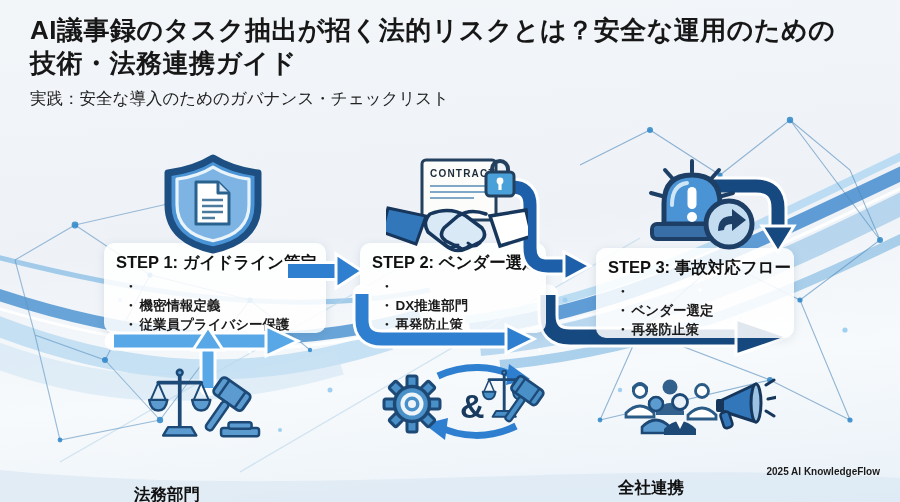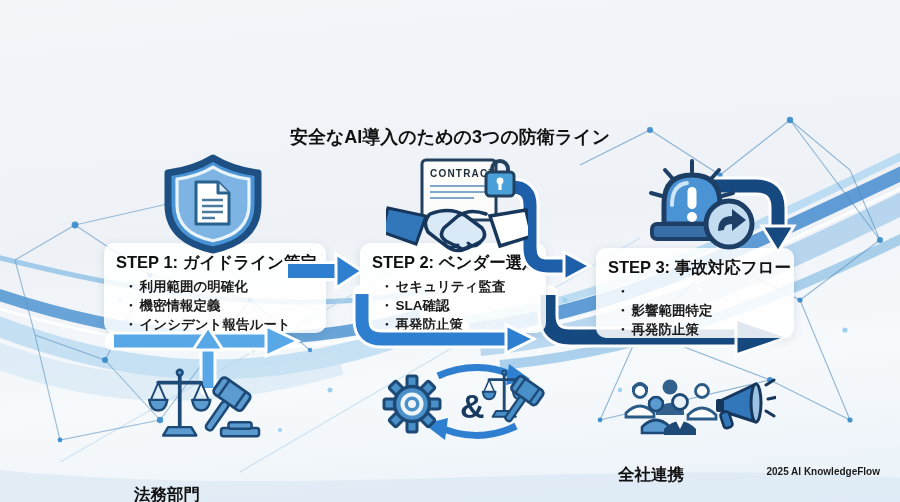--- a/index.html
+++ b/index.html
@@ -27,21 +27,21 @@
   .card-2{left:360px;top:243px;width:186px;height:90px;}
   .card-3{left:596px;top:248px;width:198px;height:90px;}
   .card h2{margin:9px 12px 3px;font-size:16.5px;white-space:nowrap;color:#111;}
   .card ul{list-style:none;margin:0;padding:0 8px 0 20px;}
   .card li{display:flex;font-size:13.5px;font-weight:bold;line-height:19px;gap:2px;white-space:nowrap;color:#1b1b1b;}
   .arrows-under{z-index:2;}
   .arrows-over{z-index:4;}
   .dept-label{position:absolute;z-index:5;font-size:16.5px;font-weight:bold;color:#111;white-space:nowrap;margin-top:44px;}
   .dept-label-1{left:134px;top:440px;width:146px;}
   .dept-label-2{left:338px;top:442px;width:230px;}
-  .dept-label-3{left:618px;top:420px;width:150px;}
+  .dept-label-3{left:618px;top:433px;width:150px;}
   .credit{position:absolute;right:20px;top:466px;z-index:6;font-size:10px;font-weight:bold;color:#1a1a1a;}
 </style>
 </head>
 <body>
 
 <div class="stage">
 
   <svg class="layer" viewBox="0 0 900 502" aria-hidden="true">
 
     <path d="M-30,250 C120,290 280,320 430,290" stroke="#8fc0e6" stroke-width="5" fill="none" opacity=".8"></path>
@@ -109,22 +109,25 @@
   </svg>
 
   <svg class="layer arrows-under" viewBox="0 0 900 502" aria-hidden="true">
     <g>
       <path d="M548,295 V315 Q548,337 570,337 H736" stroke="#ffffff" stroke-width="21" fill="none" stroke-linecap="round"></path>
       <path d="M548,295 V315 Q548,337 570,337 H736" stroke="#16497f" stroke-width="15" fill="none"></path>
       <polygon points="736,319 788,337 736,355" fill="#16497f" stroke="#ffffff" stroke-width="3"></polygon>
     </g>
   </svg>
 
-
-  <div class="diagram-heading">安全なAI導入のための3つの防衛ライン</div>
+  <header class="header">
+    <h1 class="main-title"><span>AI議事録のタスク抽出が招く法的リスクとは？安全な運用のための</span><br><span>技術・法務連携ガイド</span></h1>
+    <p class="subtitle">実践：安全な導入のためのガバナンス・チェックリスト</p>
+  </header>
+
 
   <svg class="icon icon-shield" viewBox="0 0 114 102" aria-hidden="true">
     <path d="M57,5 C44,13 28,18 12,20 L12,52 C12,79 32,92 57,97 C82,92 102,79 102,52 L102,20 C86,18 70,13 57,5 Z" fill="#4a94d6" stroke="#1d4f82" stroke-width="7" stroke-linejoin="round"></path>
     <path d="M57,5 C44,13 28,18 12,20 L12,52 C12,79 32,92 57,97 C82,92 102,79 102,52 L102,20 C86,18 70,13 57,5 Z" transform="translate(11.4,10.2) scale(0.8)" fill="#7db4e3" stroke="#e9f3fa" stroke-width="4" stroke-linejoin="round"></path>
     <g>
       <path d="M40,29 h22 l11,11 v31 h-33 z" fill="#ffffff" stroke="#2a628f" stroke-width="3" stroke-linejoin="round"></path>
       <path d="M62,29 v11 h11" fill="#d8e8f4" stroke="#2a628f" stroke-width="3" stroke-linejoin="round"></path>
       <path d="M46,47h21 M46,53h21 M46,59h21 M46,65h13" stroke="#4a7a9e" stroke-width="2.6"></path>
     </g>
   </svg>
@@ -198,60 +201,58 @@
       <path d="M714,186 H756 Q778,186 778,208 V226" stroke="#16497f" stroke-width="13" fill="none"></path>
       <polygon points="762,226 778,252 794,226" fill="#16497f" stroke="#ffffff" stroke-width="3"></polygon>
     </g>
   </svg>
 
   <section class="card card-1">
     <h2>STEP 1: ガイドライン策定</h2>
     <ul>
       <li>
           <span>・</span>
-          <span>利用範囲の明確化</span>
         </li>
       <li>
           <span>・</span>
           <span>機密情報定義</span>
         </li>
       <li>
           <span>・</span>
-          <span>インシデント報告ルート</span>
+          <span>従業員プライバシー保護</span>
         </li>
     </ul>
   </section>
 
   <section class="card card-2">
     <h2>STEP 2: ベンダー選定</h2>
     <ul>
       <li>
           <span>・</span>
-          <span>セキュリティ監査</span>
-        </li>
-      <li>
-          <span>・</span>
-          <span>SLA確認</span>
+        </li>
+      <li>
+          <span>・</span>
+          <span>DX推進部門</span>
         </li>
       <li>
           <span>・</span>
           <span>再発防止策</span>
         </li>
     </ul>
   </section>
 
   <section class="card card-3">
     <h2>STEP 3: 事故対応フロー</h2>
     <ul>
       <li>
           <span>・</span>
         </li>
       <li>
           <span>・</span>
-          <span>影響範囲特定</span>
+          <span>ベンダー選定</span>
         </li>
       <li>
           <span>・</span>
           <span>再発防止策</span>
         </li>
     </ul>
   </section>
 
   <svg class="icon icon-dept1" viewBox="0 0 146 92" aria-hidden="true">
     <g stroke="#1d4976" fill="#5b9bd0">

